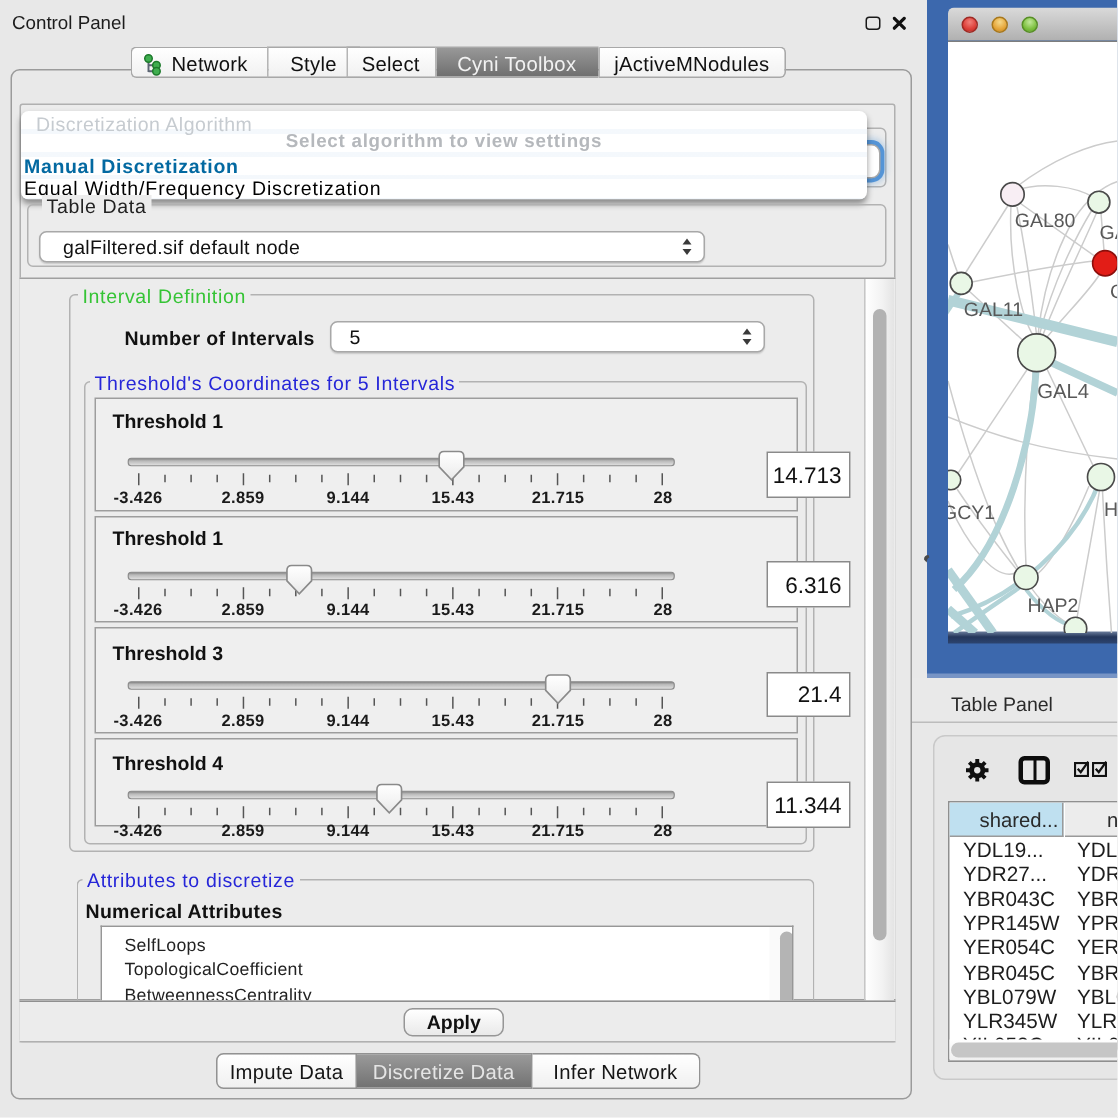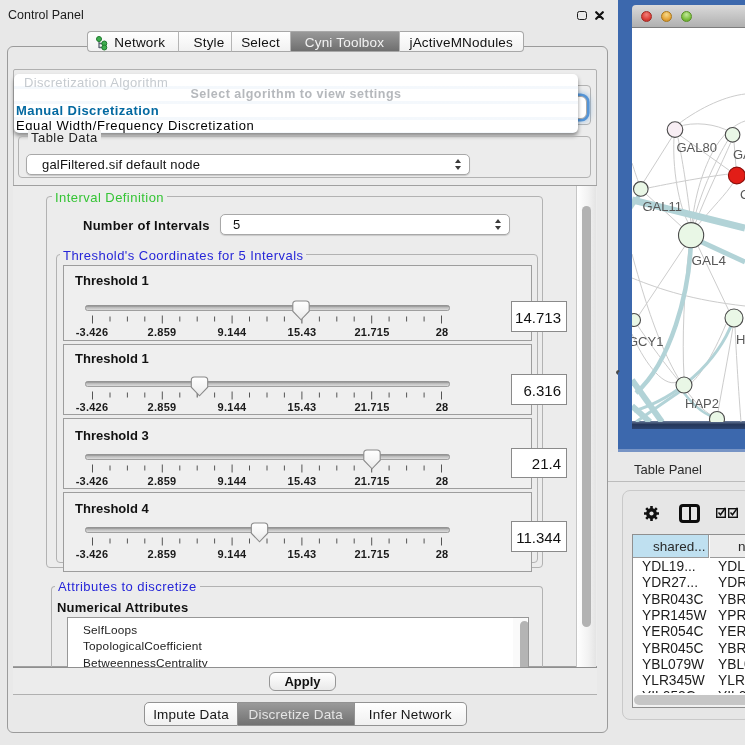--- a/index.html
+++ b/index.html
@@ -138,21 +138,21 @@
 <path d="M299.8,6.2 q0,-3.2 3.2,-3.2 h10 q3.2,0 3.2,3.2 v7 l-8.2,8.6 l-8.2,-8.6 z" fill="url(#th3)" stroke="#8a8a8a" stroke-width="1.1"></path>
 </svg>
 <div class="ticklab" style="left:-1.5px;top:55.5px;">-3.426</div>
 <div class="ticklab" style="left:68.5px;top:55.5px;">2.859</div>
 <div class="ticklab" style="left:138.5px;top:55.5px;">9.144</div>
 <div class="ticklab" style="left:208.5px;top:55.5px;">15.43</div>
 <div class="ticklab" style="left:278.5px;top:55.5px;">21.715</div>
 <div class="ticklab" style="left:348.5px;top:55.5px;">28</div>
 <div class="vbox" style="left:407.5px;top:29px;width:56px;height:30px;line-height:30px;">21.4</div>
 </div>
-<div class="tpanel" style="left:62.5px;top:492px;width:469px;height:80px;">
+<div class="tpanel" style="left:62.5px;top:492px;width:469px;height:59px;">
 <div class="tlabel" style="left:11.5px;top:8px;">Threshold 4</div>
 <svg style="position:absolute;left:0;top:27px;" width="469" height="28.5" viewBox="0 0 469 28.5">
 <defs>
           <linearGradient id="tg4" x1="0" y1="0" x2="0" y2="1">
             <stop offset="0" stop-color="#7e7e7e"></stop>
             <stop offset="0.35" stop-color="#b9b9b9"></stop>
             <stop offset="1" stop-color="#e3e3e3"></stop>
           </linearGradient>
           <linearGradient id="th4" x1="0" y1="0" x2="0" y2="1">
             <stop offset="0" stop-color="#ffffff"></stop>

